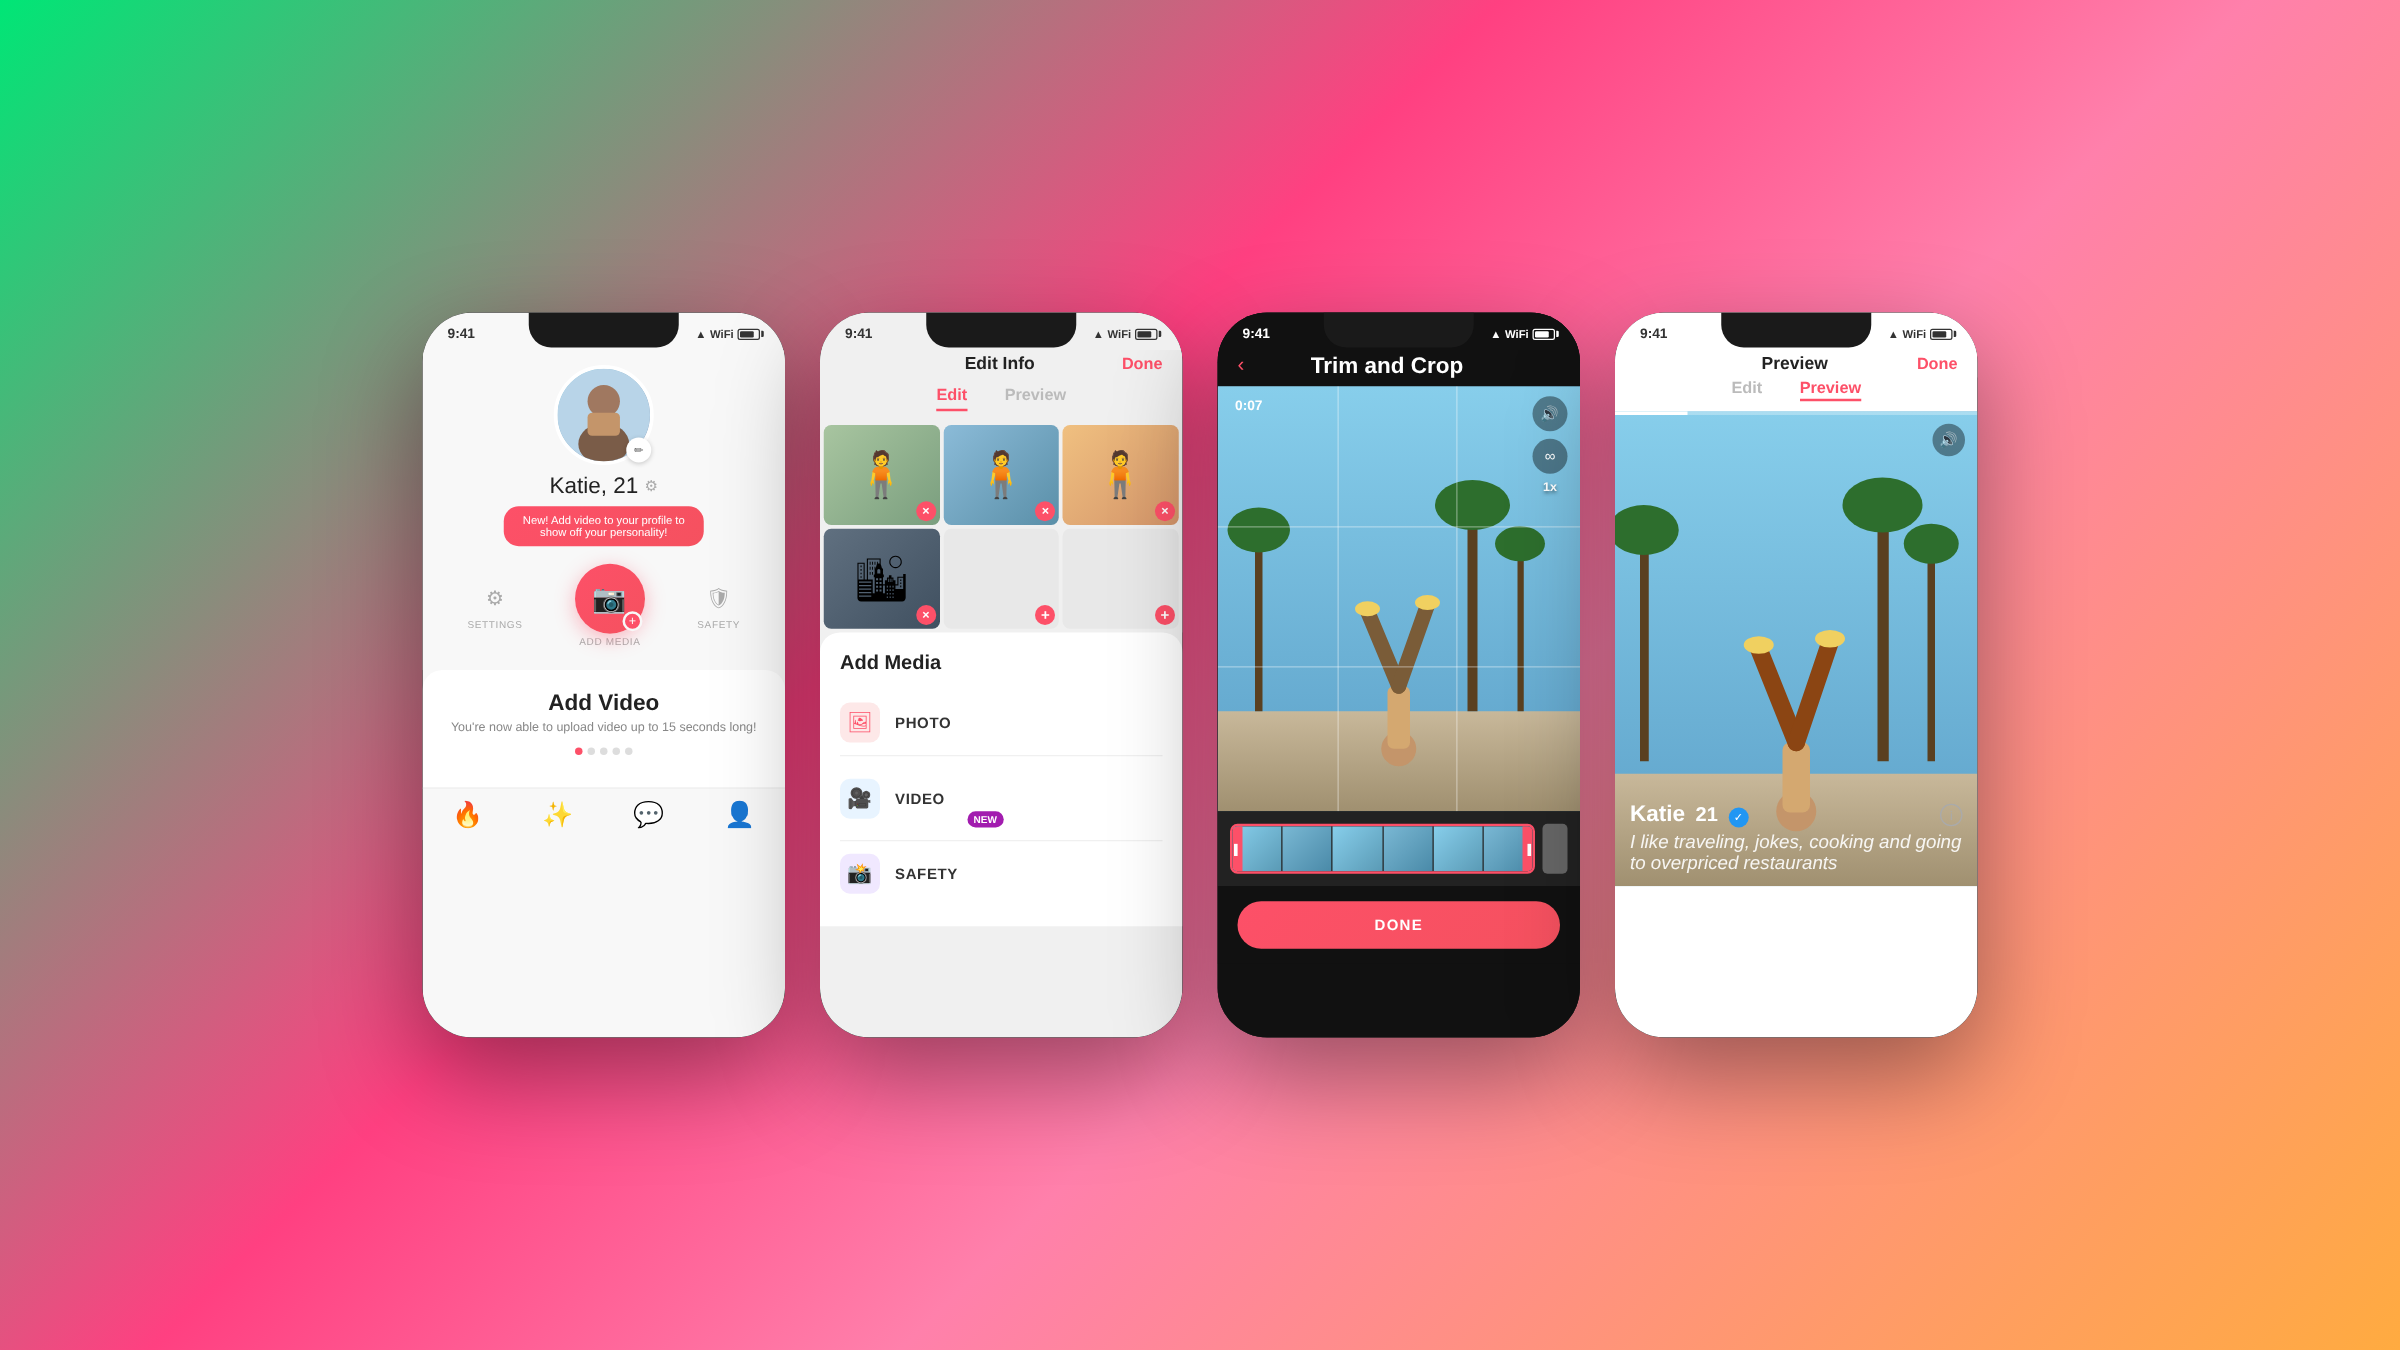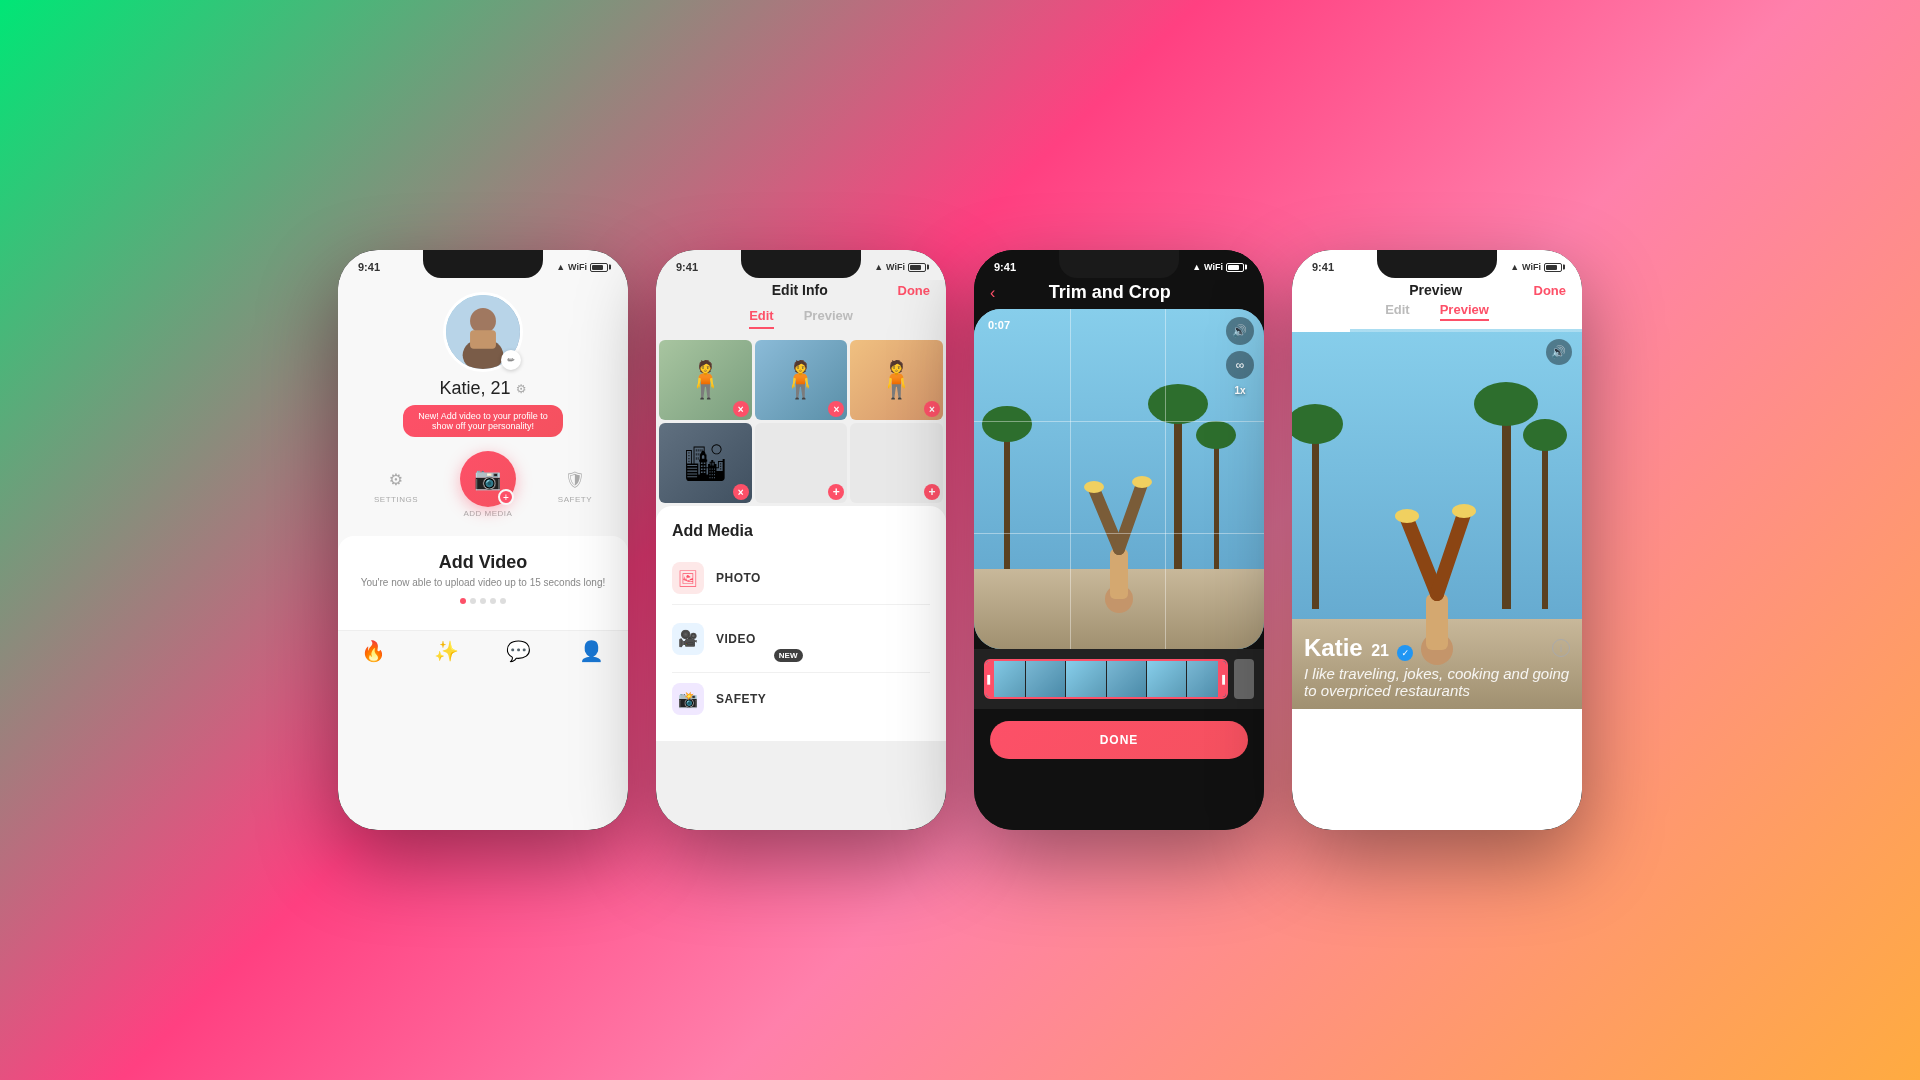--- a/index.html
+++ b/index.html
@@ -366,21 +366,21 @@
     .option-icon.photo { background: #fde8e8; color: #fd5068; }
     .option-icon.video { background: #e8f4ff; color: #2196f3; }
     .option-icon.capture { background: #f0e8ff; color: #9c27b0; }
     .option-label {
       font-size: 12px;
       font-weight: 700;
       color: #333;
       letter-spacing: 0.5px;
     }
     .new-badge {
-      background: #404040;
+      background: #a21caf;
       color: white;
       font-size: 8px;
       font-weight: 700;
       padding: 2px 5px;
       border-radius: 8px;
       margin-left: 6px;
       margin-top: 34px;
     }
 
     
@@ -394,21 +394,20 @@
       align-items: center;
     }
     .trim-back { color: #fd5068; font-size: 16px; }
     .trim-title { font-size: 18px; font-weight: 600; color: #fff; }
     .trim-spacer { width: 24px; }
     .video-preview-area {
       position: relative;
       background: #333;
       height: 340px;
       overflow: hidden;
-      border-radius: 27px;
     }
     .video-preview-bg {
       width: 100%;
       height: 100%;
       background: linear-gradient(160deg, #87ceeb 0%, #5ca0c8 30%, #4a8faa 60%, #3d7a8a 100%);
       position: relative;
     }
     .video-overlay-text {
       position: absolute;
       top: 10px; left: 14px;
@@ -877,21 +876,21 @@
 
           </svg>
         </div>
         <div class="preview-progress">
           <div class="preview-progress-fill"></div>
         </div>
         <div class="preview-vol">🔊</div>
         <div style="position:absolute; bottom:10px; left:12px; right:12px;">
           <div class="preview-user-row">
             <div>
-              <span style="font-size:24px; font-weight:700; color:#fff;">Katie</span>
+              <span style="font-size:18px; font-weight:700; color:#fff;">Katie</span>
               <span style="font-size:16px; font-weight:700; color:#fff; margin-left:4px;">21</span>
               <span class="preview-verify">✓</span>
             </div>
             <div class="preview-info-btn">ℹ</div>
           </div>
           <div style="font-size:15px; color:rgba(255,255,255,0.9); margin-top:3px;font-style:italic;">I like traveling, jokes, cooking and going to overpriced restaurants</div>
         </div>
       </div>
     </div>
   </div>

